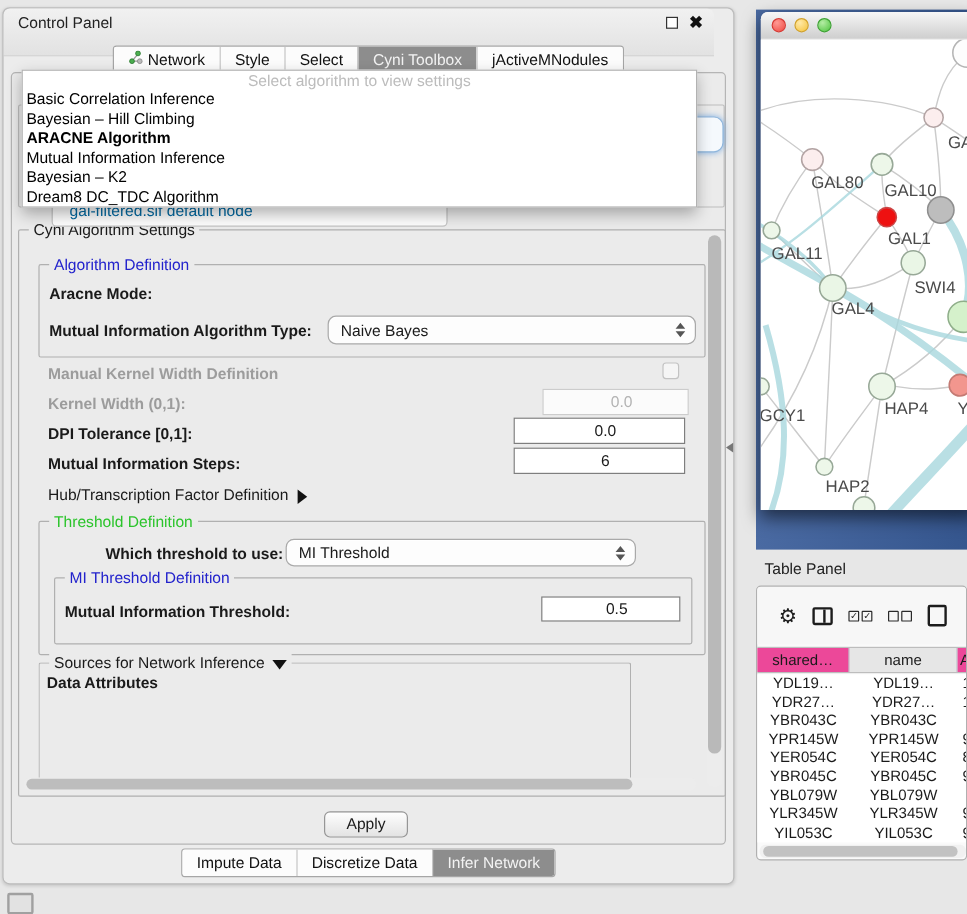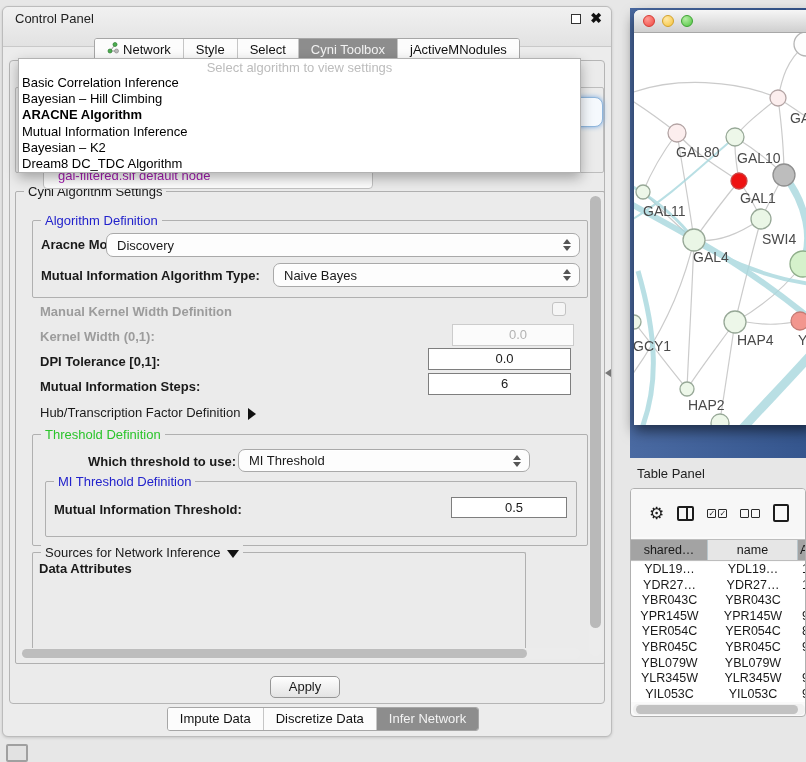--- a/index.html
+++ b/index.html
@@ -4,21 +4,21 @@
 <style>
   * { margin:0; padding:0; box-sizing:border-box; }
   html,body { background:#e7e7e7; }
   body { font-family:"Liberation Sans", sans-serif; font-size:13px; color:#1a1a1a; }
   .screen { position:relative; width:806px; height:762px; overflow:hidden; background:#e7e7e7; }
 
   
   .cp { position:absolute; left:2px; top:6px; width:610px; height:731px;
         background:#ececec; border:1px solid #bcbcbc; border-radius:6px;
         box-shadow:0 1px 3px rgba(0,0,0,.15); }
-  .cp-titlebar { position:absolute; left:0; top:0; right:0; height:40px;
+  .cp-titlebar { position:absolute; left:0; top:0; right:16px; height:40px;
         background:linear-gradient(#f1f1f1,#e2e2e2); border-bottom:1px solid #c9c9c9;
         border-radius:6px 6px 0 0; }
   .cp-title { position:absolute; left:12px; top:4px; font-size:13px; color:#222; }
   .cp-float { position:absolute; right:30px; top:7px; width:10px; height:10px; border:1.5px solid #333; background:#fff; cursor:pointer; }
   .cp-close { position:absolute; right:9px; top:3px; font-size:14px; font-weight:bold; color:#111; cursor:pointer; }
 
   .tabbar { position:absolute; left:0; top:31px; width:100%; display:flex; justify-content:center; }
   .tabgroup { display:flex; border:1px solid #a6a6a6; border-radius:3px; overflow:hidden; background:#fff; }
   .tab { padding:3px 12px 4px; background:#fcfcfc; border-left:1px solid #c6c6c6; color:#111; cursor:pointer; display:flex; align-items:center; gap:4px; white-space:nowrap; }
   .tab:first-child { border-left:none; }
@@ -28,21 +28,21 @@
         background:#ebebeb; border:1px solid #b5b5b5; border-radius:4px; }
 
   
   .bg-groupbox { position:absolute; left:12px; top:80px; width:589px; height:86px;
         border:1px solid #bdbdbd; border-radius:2px; z-index:4; }
   .bg-combo-slice { position:absolute; left:558px; top:90px; width:42px; height:30px;
         border:1px solid #8fb6dc; border-radius:8px; background:#f5f9fd;
         box-shadow:0 0 5px #79abe2; z-index:5; }
   .bg-combo-bottom { position:absolute; left:40px; top:158px; width:330px; height:24px;
         background:#fdfdfd; border:1px solid #c2c2c2; border-radius:4px; z-index:4; }
-  .bg-faint-text { position:absolute; left:55px; top:161px; color:#a21caf; z-index:5; }
+  .bg-faint-text { position:absolute; left:55px; top:161px; color:#0369a1; z-index:5; }
 
   
   .dropdown { position:absolute; left:15px; top:51px; width:563px; height:115px;
         background:#fff; border:1px solid #b2b2b2; box-shadow:0 5px 12px rgba(0,0,0,.3);
         z-index:30; padding-top:1px; }
   .dd-hint { text-align:center; color:#bcbcbc; height:15px; line-height:15px; }
   .dd-item { padding-left:3px; height:16.2px; line-height:16.2px; color:#000; cursor:pointer; }
   .dd-item.bold { font-weight:bold; }
 
   
@@ -86,21 +86,21 @@
 
   .vscroll { position:absolute; right:2px; top:2px; width:13px; height:462px; background:#ececec; border-radius:6px; }
   .vthumb { position:absolute; left:1px; top:2px; width:11px; height:432px; background:#b9b9b9; border-radius:6px; }
   .hscroll { position:absolute; left:4px; top:456px; width:560px; height:11px; background:#ececec; border-radius:6px; }
   .hthumb { position:absolute; left:2px; top:1px; width:505px; height:9px; background:#bdbdbd; border-radius:5px; }
 
   .apply-btn { position:absolute; left:267px; top:669px; width:70px; height:22px;
         background:linear-gradient(#fefefe,#e3e3e3); border:1px solid #969696; border-radius:5px;
         text-align:center; line-height:20px; cursor:pointer; }
 
-  .bottom-tabbar { position:absolute; left:16px; top:700px; width:100%; display:flex; justify-content:center;text-align:right; }
+  .bottom-tabbar { position:absolute; left:0; top:700px; width:100%; display:flex; justify-content:center;text-align:right; }
 
   
   .splitter-arrow { position:absolute; left:605px; top:369px; width:0; height:0;
         border-top:4px solid transparent; border-bottom:4px solid transparent; border-right:6px solid #777; cursor:pointer; }
   .corner-icon { position:absolute; left:6px; top:744px; width:22px; height:18px;
         border:2px solid #a0a0a0; background:#e2e2e2; border-radius:2px; cursor:pointer; }
 
   
   .desktop { position:absolute; left:630px; top:8px; width:176px; height:450px;
         background:linear-gradient(90deg,#4a6aa2,#35568e); }
@@ -124,21 +124,21 @@
         display:flex; align-items:center; gap:13px; padding-left:18px; }
   .gear { font-size:17px; color:#1c1c1c; cursor:pointer; line-height:1; }
   .cols-icon { width:17px; height:15px; border:2px solid #1c1c1c; border-radius:2px; position:relative; cursor:pointer; }
   .cols-icon:before { content:""; position:absolute; left:50%; top:0; bottom:0; width:2px; background:#1c1c1c; }
   .boxpair { display:flex; gap:2px; cursor:pointer; }
   .bx { width:9px; height:9px; border:1.5px solid #2a2a2a; border-radius:1px; font-size:8px; line-height:7px; text-align:center; color:#2a2a2a; }
   .doc-icon { width:16px; height:18px; border:2px solid #1c1c1c; border-radius:2px; cursor:pointer; }
   .tp-header { position:absolute; left:0; top:50px; width:200px; height:22px; display:flex;
         border-top:1px solid #bdbdbd; border-bottom:1px solid #bdbdbd; }
   .th { height:100%; line-height:20px; text-align:center; font-size:12.5px; border-right:1px solid #b9c6cc; cursor:pointer; }
-  .th.hl { background:#a3a3a3; }
+  .th.hl { background:#ec4899; }
   .th.plainhdr { background:#e6e6e6; }
   .tp-rows { position:absolute; left:0; top:73px; width:200px; height:140px; overflow:hidden; background:#fff; }
   .tr { display:flex; height:15.6px; line-height:15.6px; font-size:12.5px; cursor:pointer; }
   .td { text-align:center; overflow:hidden; white-space:nowrap; }
   .td.c3 { text-align:left; padding-left:4px; }
   .tp-hscroll { position:absolute; left:2px; top:215px; width:172px; height:11px; background:#f1f1f1; border-radius:5px; }
   .tp-hthumb { position:absolute; left:3px; top:1px; width:162px; height:9px; background:#c2c2c2; border-radius:5px; }
 </style>
 </head>
 <body>
@@ -205,27 +205,20 @@
           <div class="dd-item"><span>Dream8 DC_TDC Algorithm</span></div>
         </div>
     </div>
 
     <div class="groupbox cyni">
       <span class="legend">Cyni Algorithm Settings</span>
 
       <div class="groupbox" style="left:16px; top:28px; width:556px; height:78px;">
         <span class="legend blue">Algorithm Definition</span>
         <span class="lbl" style="left:8px; top:16px;">Aracne Mode:</span>
-        <div class="combo" style="left:73px; top:12px; width:474px;">
-          <span>Discovery</span>
-          <span class="arrows">
-              <span class="tri-up"></span>
-              <span class="tri-dn"></span>
-            </span>
-        </div>
         <span class="lbl" style="left:8px; top:47px;">Mutual Information Algorithm Type:</span>
         <div class="combo" style="left:240px; top:42px; width:307px;">
           <span>Naive Bayes</span>
           <span class="arrows">
               <span class="tri-up"></span>
               <span class="tri-dn"></span>
             </span>
         </div>
       </div>
 

